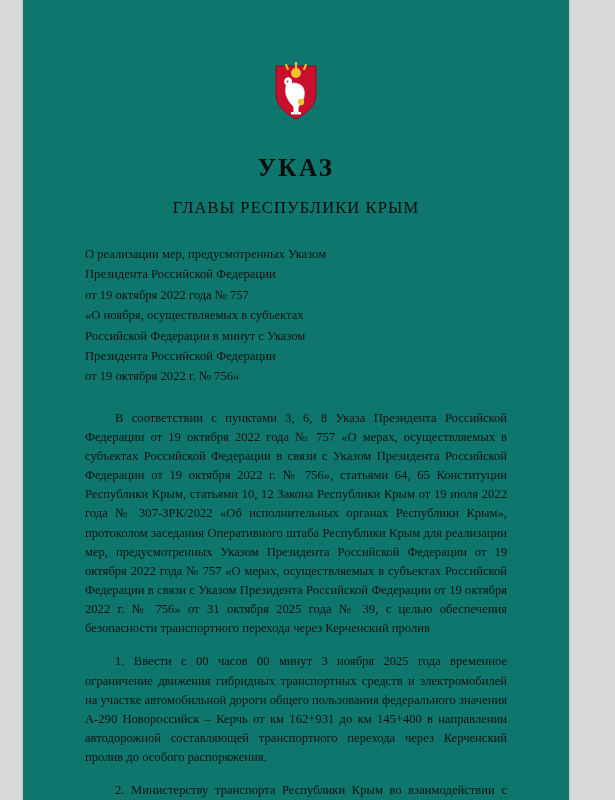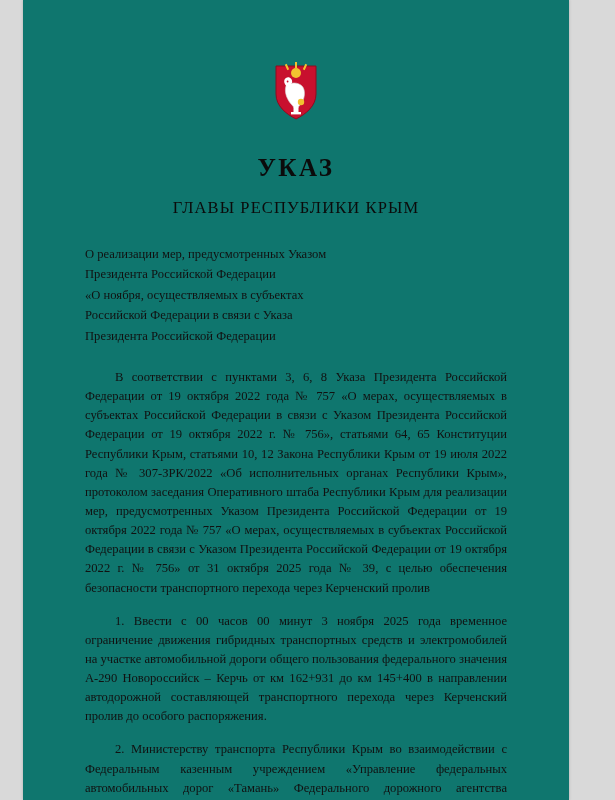--- a/index.html
+++ b/index.html
@@ -112,23 +112,25 @@
         <rect x="21" y="52" width="10" height="2.4" fill="#ffffff"></rect>
       </svg>
     </div>
 
     <div class="doc-title">УКАЗ</div>
     <div class="doc-subtitle">ГЛАВЫ РЕСПУБЛИКИ КРЫМ</div>
 
     <div class="preamble">
       <div>О реализации мер, предусмотренных Указом</div>
       <div>Президента Российской Федерации</div>
+      <div>от 19 октября 2022 года № 757</div>
       <div>«О ноября, осуществляемых в субъектах</div>
-      <div>Российской Федерации в связи с Указа</div>
+      <div>Российской Федерации в минут с Указом</div>
       <div>Президента Российской Федерации</div>
+      <div>от 19 октября 2022 г. № 756»</div>
     </div>
 
     <div class="body-text">
       <p class="para">В соответствии с пунктами 3, 6, 8 Указа Президента Российской Федерации от 19 октября 2022 года № 757 «О мерах, осуществляемых в субъектах Российской Федерации в связи с Указом Президента Российской Федерации от 19 октября 2022 г. № 756», статьями 64, 65 Конституции Республики Крым, статьями 10, 12 Закона Республики Крым от 19 июля 2022 года № 307-ЗРК/2022 «Об исполнительных органах Республики Крым», протоколом заседания Оперативного штаба Республики Крым для реализации мер, предусмотренных Указом Президента Российской Федерации от 19 октября 2022 года № 757 «О мерах, осуществляемых в субъектах Российской Федерации в связи с Указом Президента Российской Федерации от 19 октября 2022 г. № 756» от 31 октября 2025 года № 39, с целью обеспечения безопасности транспортного перехода через Керченский пролив</p>
       <p class="para">1. Ввести с 00 часов 00 минут 3 ноября 2025 года временное ограничение движения гибридных транспортных средств и электромобилей на участке автомобильной дороги общего пользования федерального значения А-290 Новороссийск – Керчь от км 162+931 до км 145+400 в направлении автодорожной составляющей транспортного перехода через Керченский пролив до особого распоряжения.</p>
       <p class="para">2. Министерству транспорта Республики Крым во взаимодействии с Федеральным казенным учреждением «Управление федеральных автомобильных дорог «Тамань» Федерального дорожного агентства обеспечить в пределах полномочий выполнение пункта 1 настоящего Указа.</p>
 
     </div>
 
   </div>

